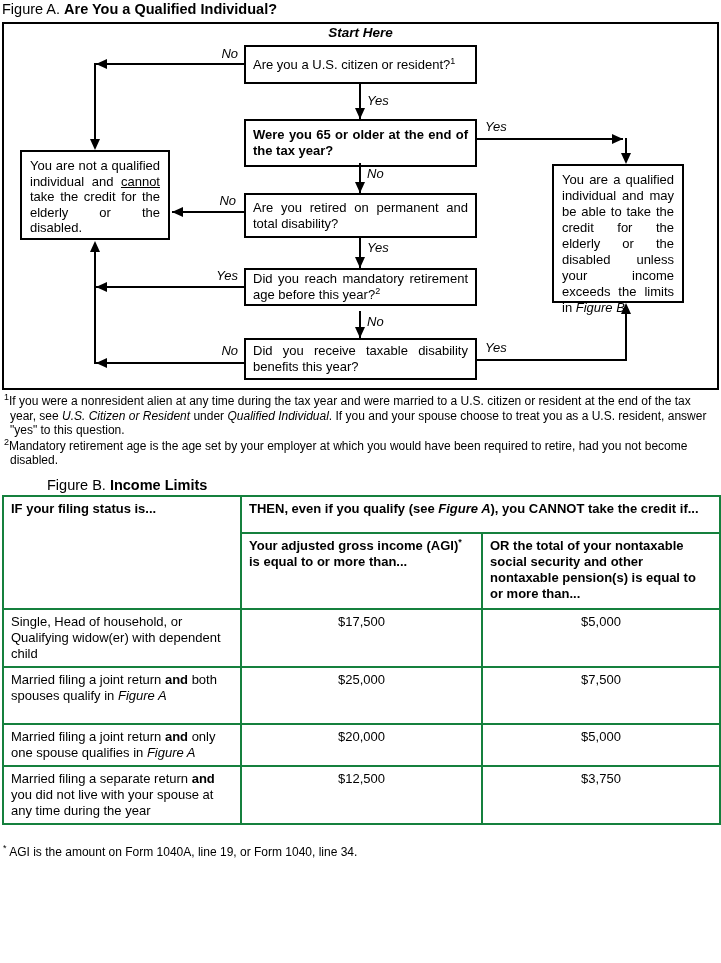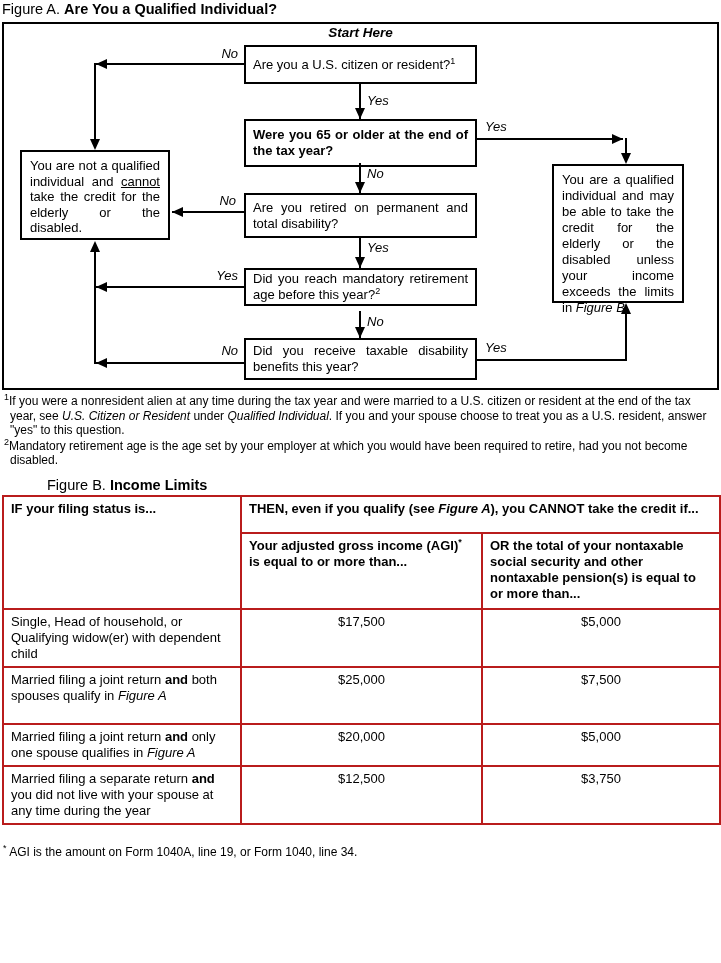--- a/index.html
+++ b/index.html
@@ -29,21 +29,21 @@
 
   sup { font-size:9px; line-height:0; }
 
   
   .footnotes { font-size:12px; line-height:14.5px; }
   .footnotes p { margin-left:6px; text-indent:-6px; margin-bottom:1px; }
   .small-foot { font-size:12px; }
 
   
   table.limits { border-collapse:collapse; table-layout:fixed; width:717px; }
-  table.limits td { border:2px solid #b91c1c; font-size:13px; line-height:16px; vertical-align:top; padding:4px 7px; }
+  table.limits td { border:2px solid #15803d; font-size:13px; line-height:16px; vertical-align:top; padding:4px 7px; }
   td.hdr { font-weight:bold; }
   td.center-v { vertical-align:middle; }
   td.amount { text-align:center; }
 </style>
 </head>
 <body>
 
 <div class="page">
 
   <div class="abs fig-title" style="left:2px; top:1px;">

